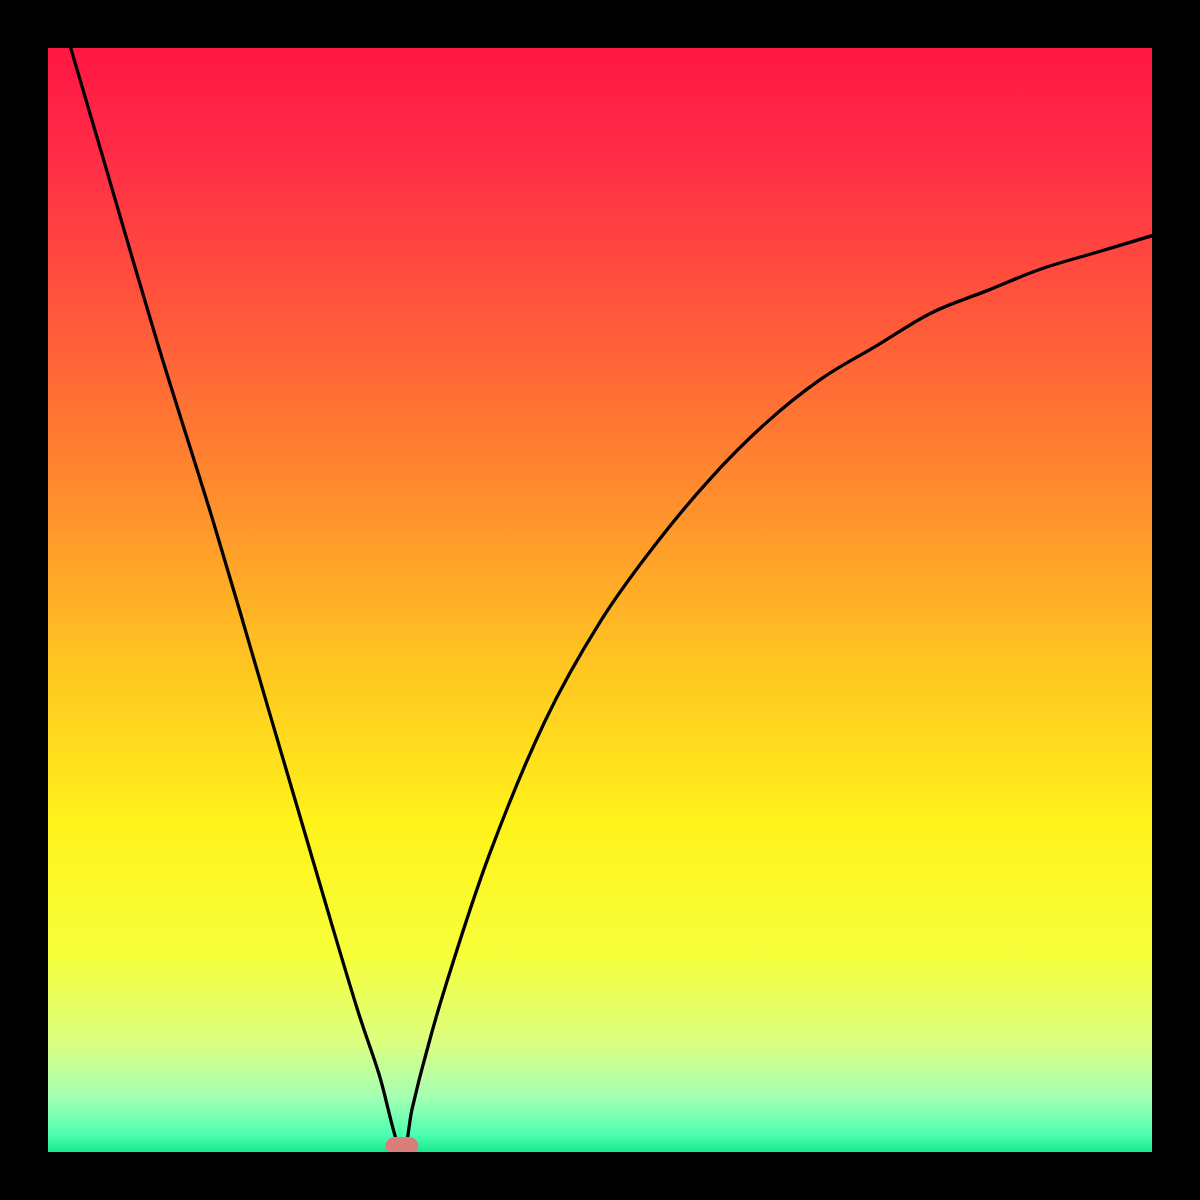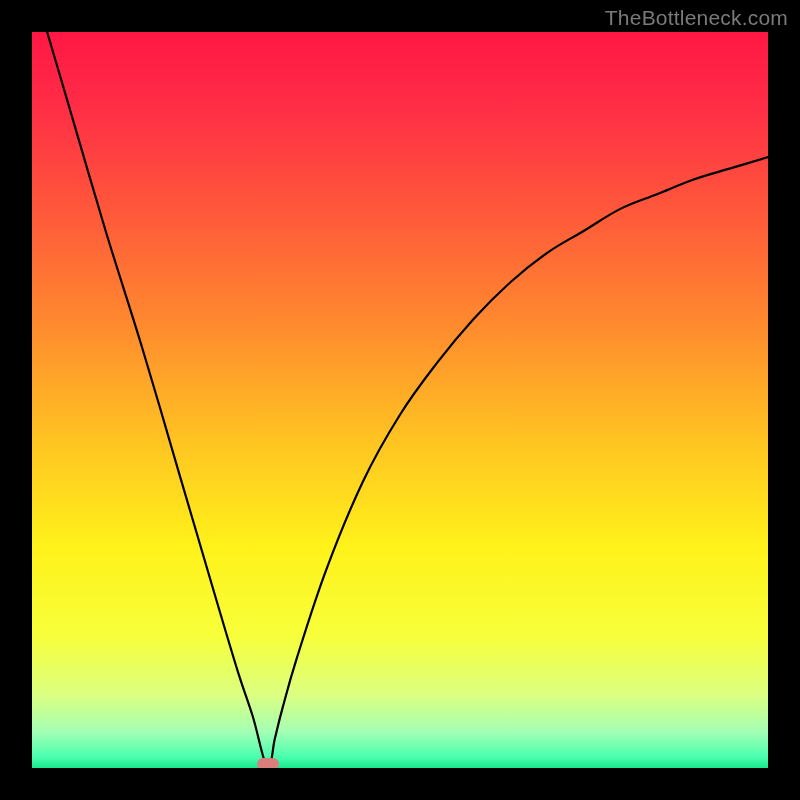--- a/index.html
+++ b/index.html
@@ -46,21 +46,20 @@
     height: 12px;
     border-radius: 6px;
     transform: translate(-50%, -50%);
   }
 </style>
 </head>
 <body>
 
 <div class="stage">
 
-  <div class="watermark">TheBottleneck.com</div>
 
   <div class="plot">
     <svg viewBox="0 0 736 736" preserveAspectRatio="none">
       <defs>
         <linearGradient id="bg-grad" x1="0" y1="0" x2="0" y2="1">
         <stop offset="0%" stop-color="#ff1744"></stop>
             <stop offset="10%" stop-color="#ff2d46"></stop>
             <stop offset="25%" stop-color="#ff5a3a"></stop>
             <stop offset="40%" stop-color="#ff8b2e"></stop>
             <stop offset="55.00000000000001%" stop-color="#ffc222"></stop>

